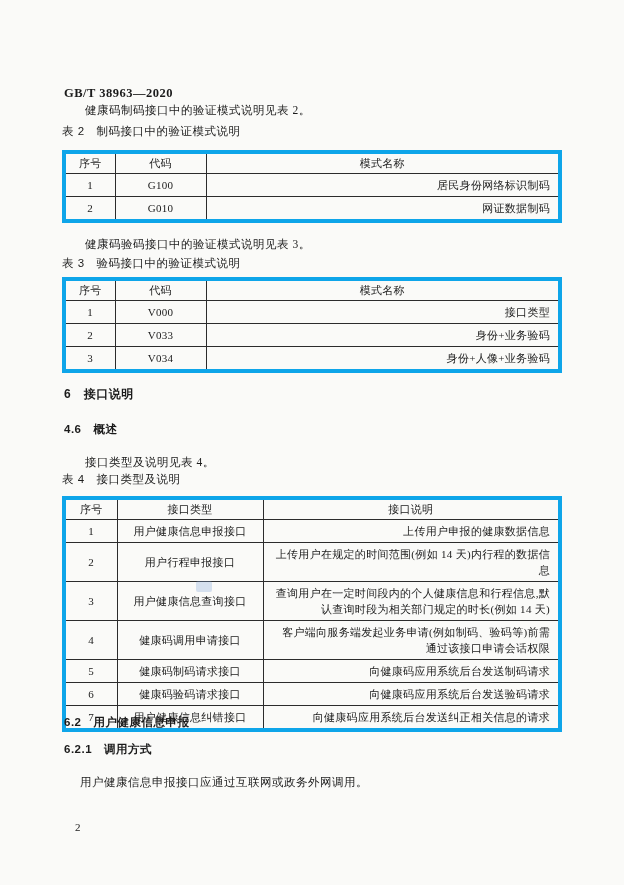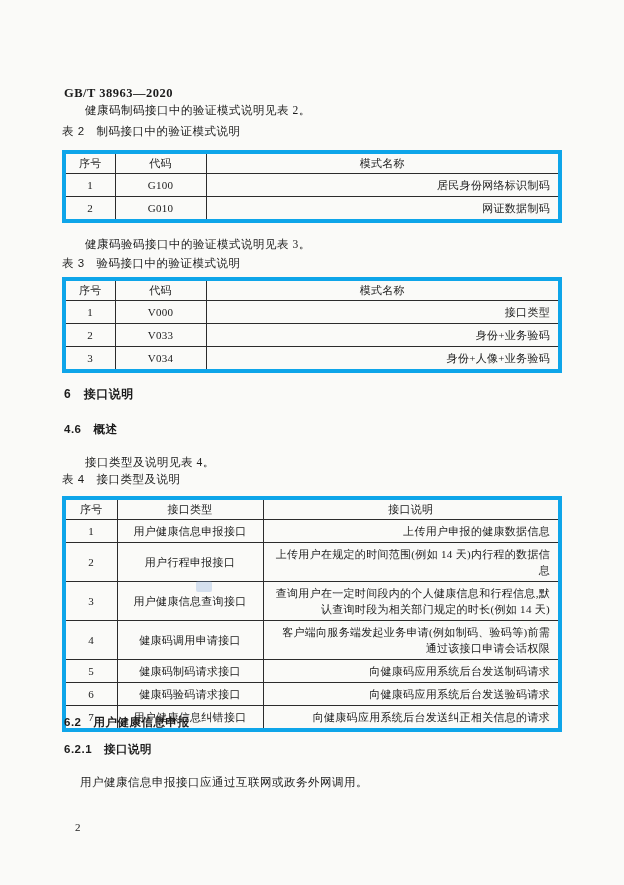--- a/index.html
+++ b/index.html
@@ -195,19 +195,19 @@
       <td>用户健康信息纠错接口</td>
       <td class="desc">向健康码应用系统后台发送纠正相关信息的请求</td>
     </tr>
   </tbody>
     </table>
 
   <div class="abs artifact"></div>
 
   <div class="abs sect sect-l2" style="top:715px;">6.2　用户健康信息申报</div>
 
-  <div class="abs sect sect-l2" style="top:742px;">6.2.1　接口说明</div>
+  <div class="abs sect sect-l2" style="top:742px;">6.2.1　调用方式</div>
 
   <div class="abs para" style="left:80px;top:768px;">用户健康信息申报接口应通过互联网或政务外网调用。</div>
 
   <div class="abs pgnum">2</div>
 
 </div>
 
 </body></html>

